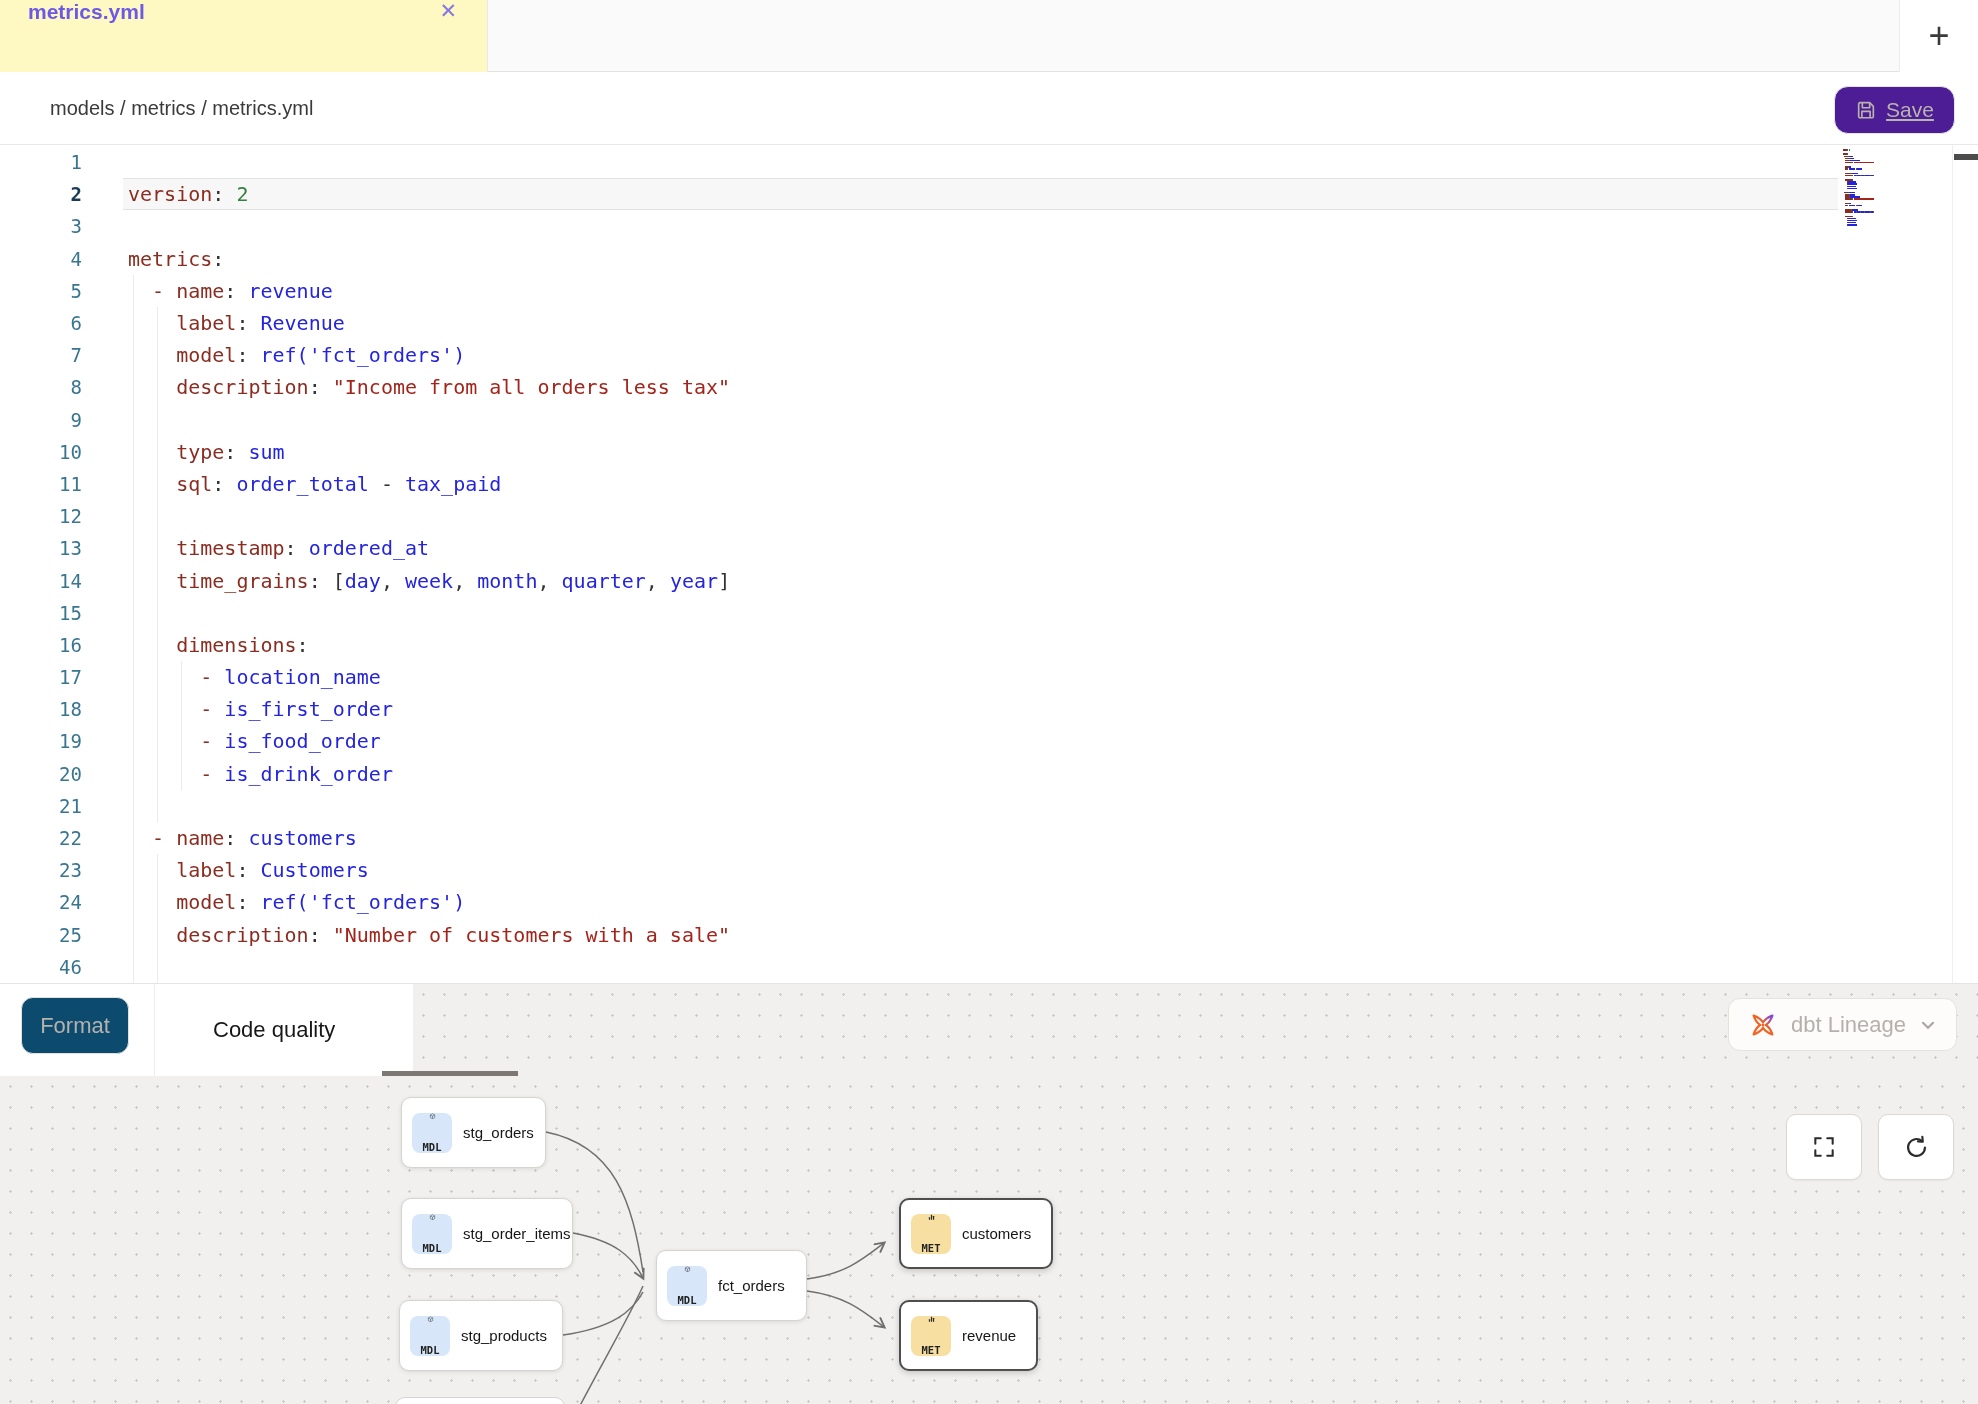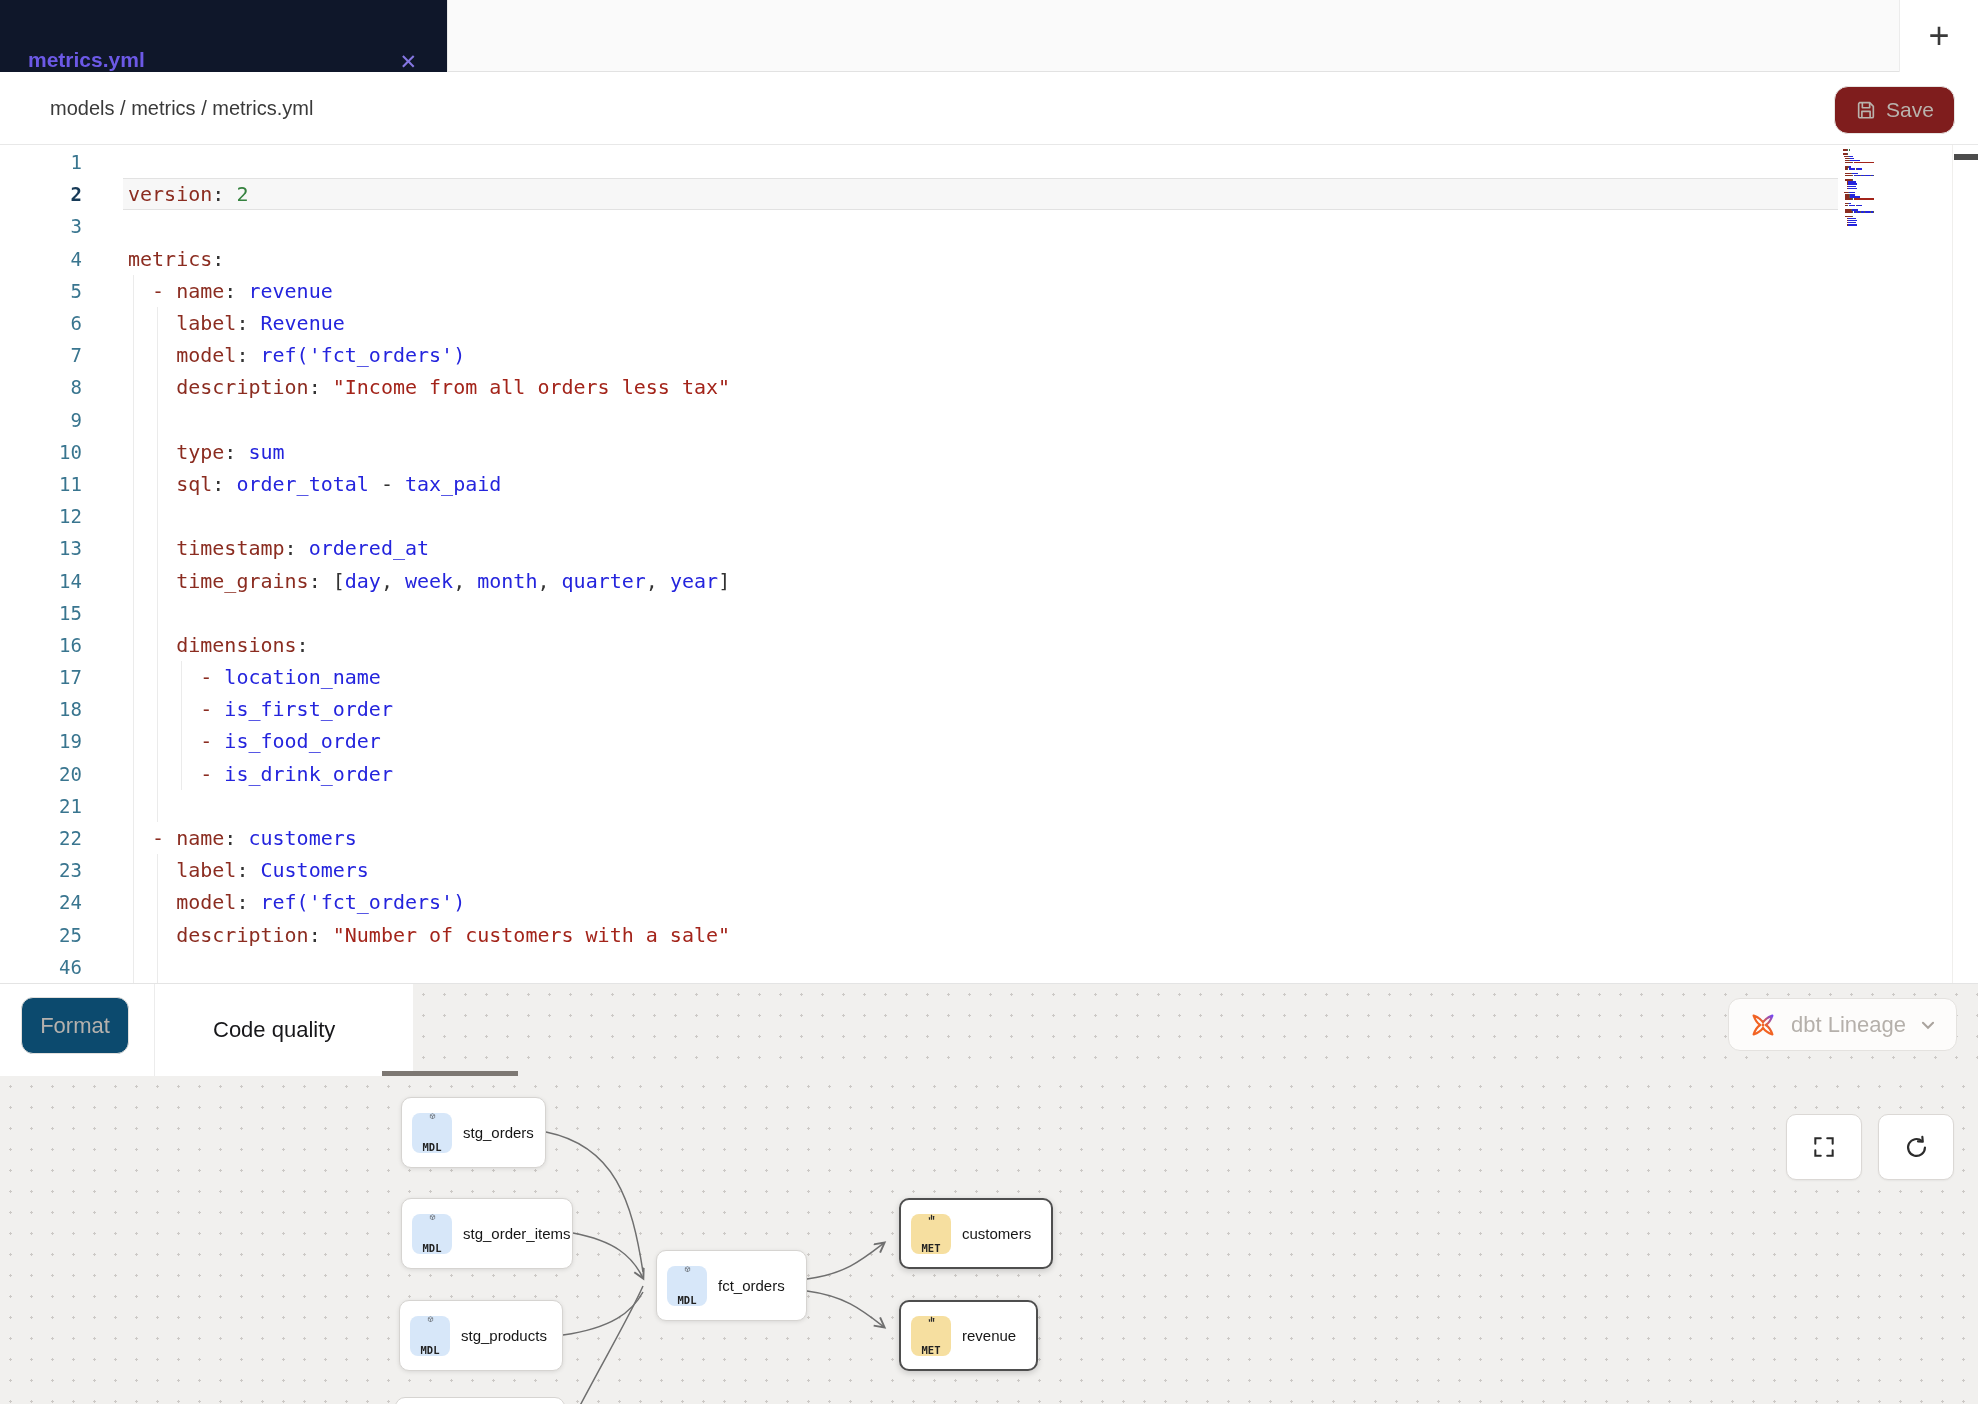--- a/index.html
+++ b/index.html
@@ -6,41 +6,41 @@
   * { box-sizing:border-box; }
   .app {
     position:relative; width:1978px; height:1404px; overflow:hidden;
     background:#fff; font-family:"Liberation Sans", sans-serif; color:#222;
     display:flex; flex-direction:column;
   }
 
   
   .tabbar { height:72px; display:flex; flex:none; }
   .tab {
-    width:448px; background:#0f172a; border-right:1px solid #e8e8e8;
-    display:flex; align-items:flex-end; justify-content:space-between;
+    width:488px; background:#fef9c3; border-right:1px solid #e8e8e8;
+    display:flex; align-items:flex-start; justify-content:space-between;
     padding:0 30px 0 28px;
   }
   .tab-title { color:var(--accent-purple); font-size:21px; font-weight:600; }
   .tab-close { color:#8577e2; font-size:21px; cursor:pointer; line-height:1; }
   .tab-fill { flex:1; background:#fafafa; border-bottom:1px solid #e2e2e2; }
   .newtab {
     width:79px; background:#fff; border-left:1px solid #ececec;
     display:flex; align-items:center; justify-content:center;
     font-size:36px; font-weight:300; color:#3a3a3a;
   }
 
   
   .crumbrow { height:72px; flex:none; position:relative; background:#fff; }
   .breadcrumb { position:absolute; left:50px; top:50%; transform:translateY(-50%); font-size:20px; color:#3a3a3a; }
   .save-btn {
     position:absolute; right:23px; top:14px; width:121px; height:48px;
-    background:#7f1d1d; border:1px solid #e7e5e3; border-radius:14px;
+    background:#4c1d95; border:1px solid #e7e5e3; border-radius:14px;
     display:flex; align-items:center; justify-content:center; gap:9px;
-    color:#b9b3ad; font-size:21px; font-weight:500;
+    color:#b9b3ad; font-size:21px; font-weight:500;text-decoration:underline;
   }
 
   
   .editor { height:839px; flex:none; position:relative; border-top:1px solid #e8e8e8; overflow:hidden;
             font-family:"DejaVu Sans Mono", monospace; }
   .lines { position:absolute; left:0; top:1px; width:1952px; }
   .line { position:relative; height:32.2px; display:flex; align-items:center; }
   .ln { width:82px; flex:none; text-align:right; font-size:19px; color:#39758f; }
   .line.active .ln { color:#173a57; font-weight:bold; }
   .code { position:relative; flex:1; margin-left:41px; padding-left:5px; height:100%;

